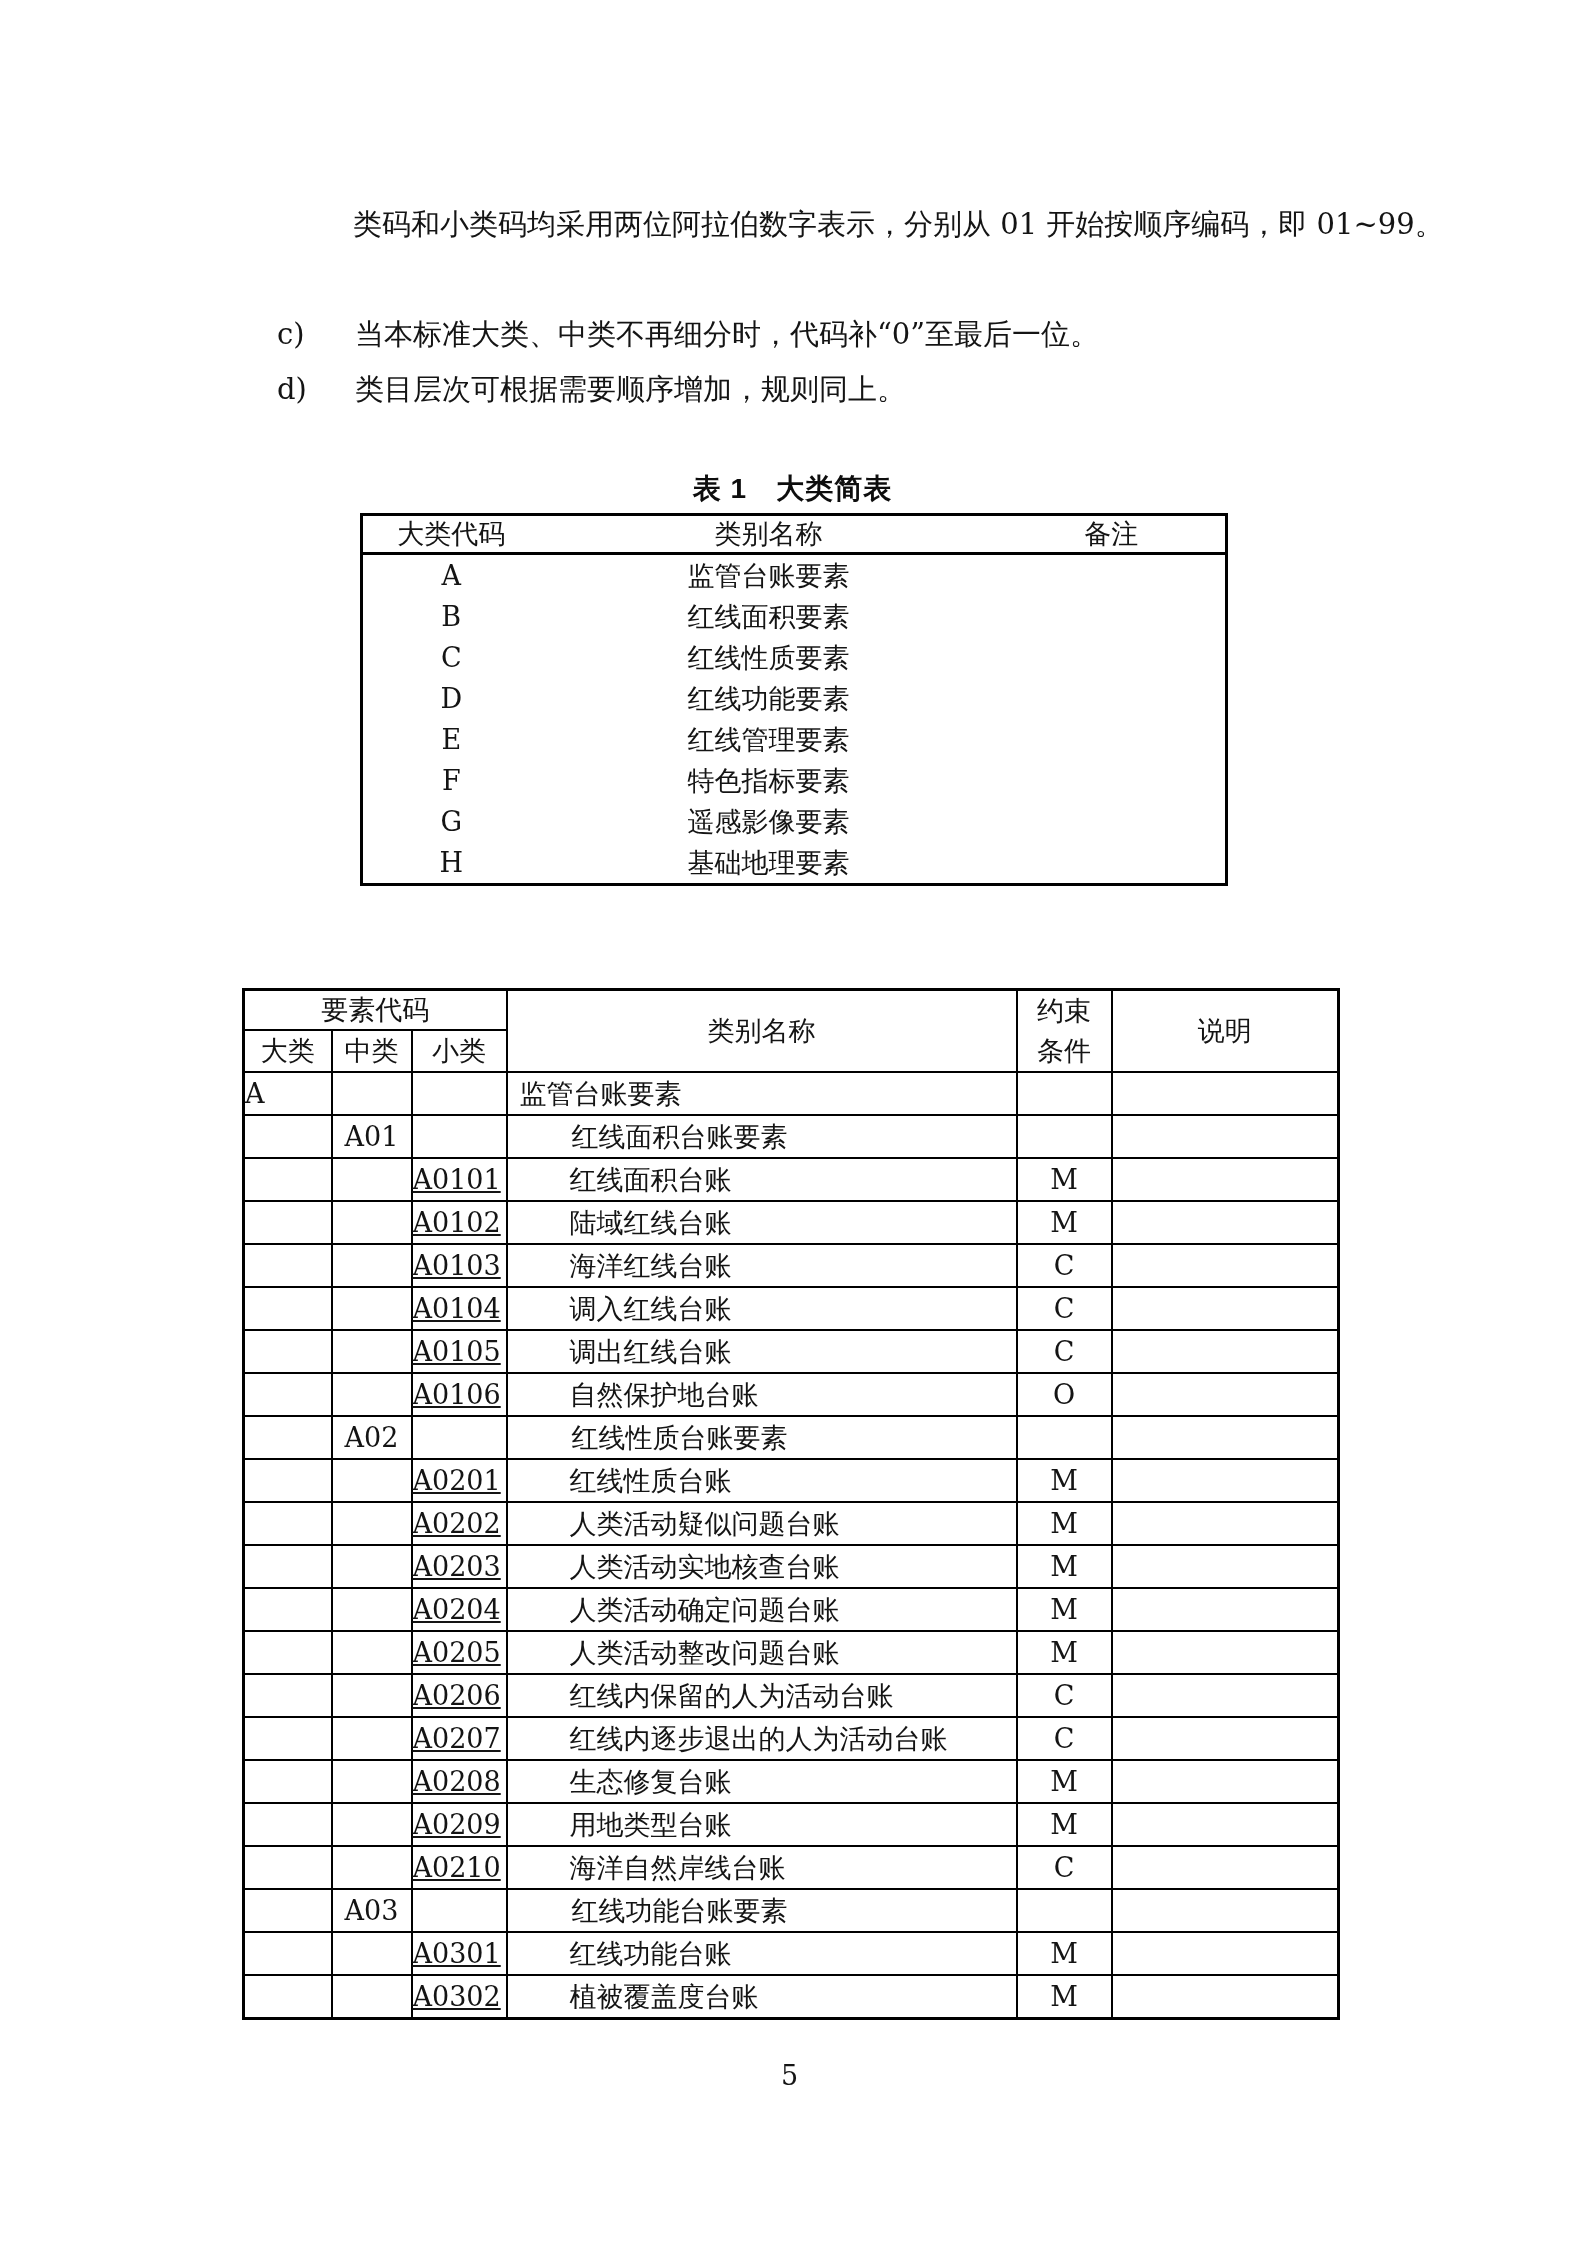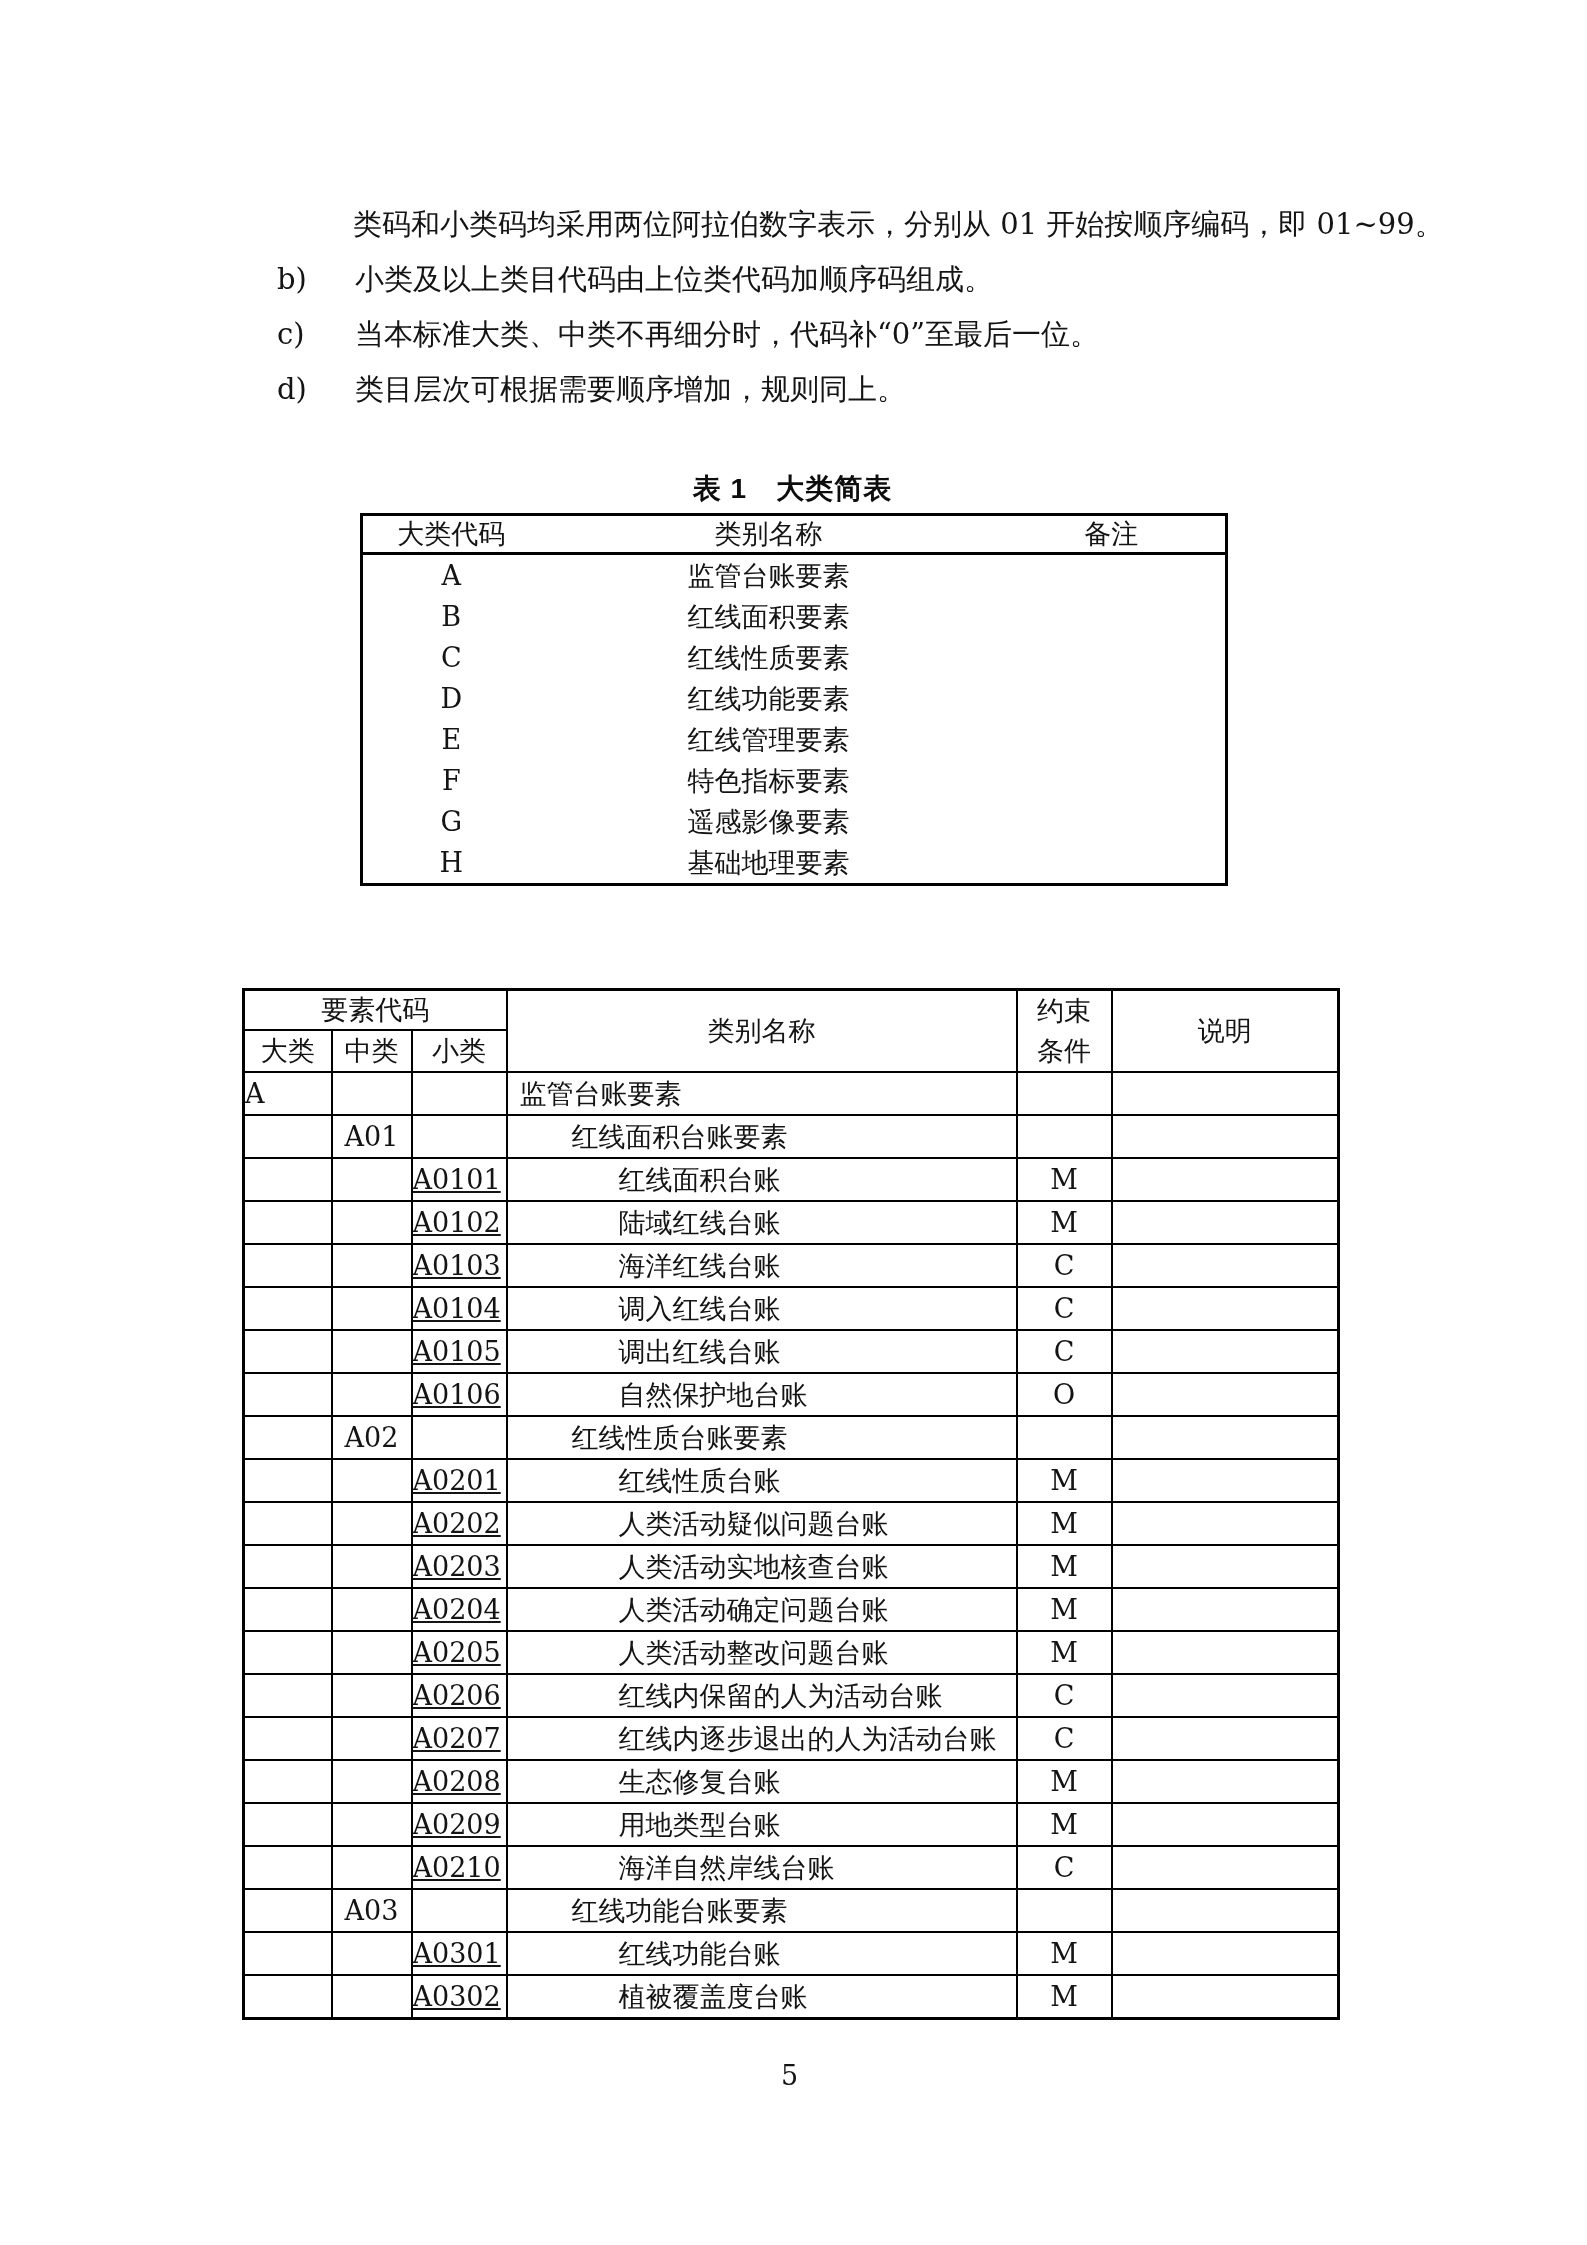--- a/index.html
+++ b/index.html
@@ -86,43 +86,40 @@
   .table2 .hdr-top    { height: 40px; }
   .table2 .hdr-bottom { height: 41px; }
   .table2 .constraint-hdr div { line-height: 40px; }
   .table2 tbody td { height: 41px; }
   .c-major  { text-align: left; padding-left: 13px; }
   .c-middle { text-align: center; }
   .c-minor  { text-align: left; text-decoration: underline; }
   .c-name   { text-align: left; }
   .c-name.lvl1 { padding-left: 12px; }
   .c-name.lvl2 { padding-left: 64px; }
-  .c-name.lvl3 { padding-left: 111px; border-radius: 17px; }
+  .c-name.lvl3 { padding-left: 62px; border-radius: 17px; }
   .c-constraint { text-align: center; }
 
   
   .page-number {
     position: absolute;
     left: 242px; width: 1095px;
     top: 2052px;
     text-align: center;
     font-size: 27px;
     color: #141414;
   }
 </style>
 </head>
 <body>
 
 <div class="page">
 
   <div class="intro-line opening">类码和小类码均采用两位阿拉伯数字表示，分别从 01 开始按顺序编码，即 01~99。</div>
 
-  <div class="intro-line li li-b">
-    <span class="marker">b)</span><span>小类及以上类目代码由上位类代码加顺序码组成。</span>
-  </div>
   <div class="intro-line li li-c">
     <span class="marker">c)</span><span>当本标准大类、中类不再细分时，代码补“0”至最后一位。</span>
   </div>
   <div class="intro-line li li-d">
     <span class="marker">d)</span><span>类目层次可根据需要顺序增加，规则同上。</span>
   </div>
 
 
   <div class="tbl-title t1-title">表 1　大类简表</div>
 

